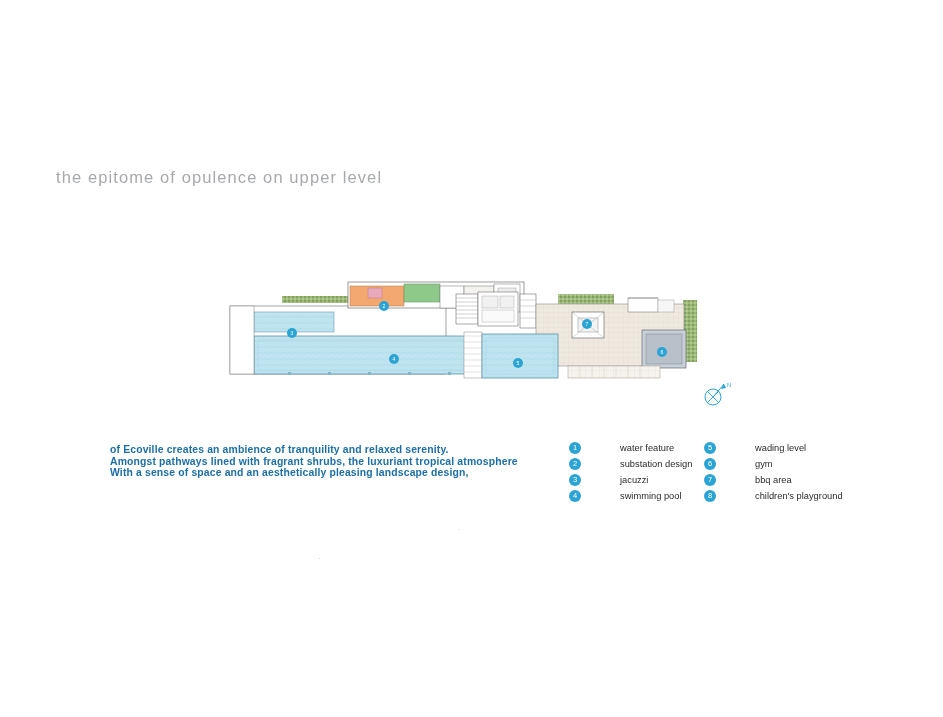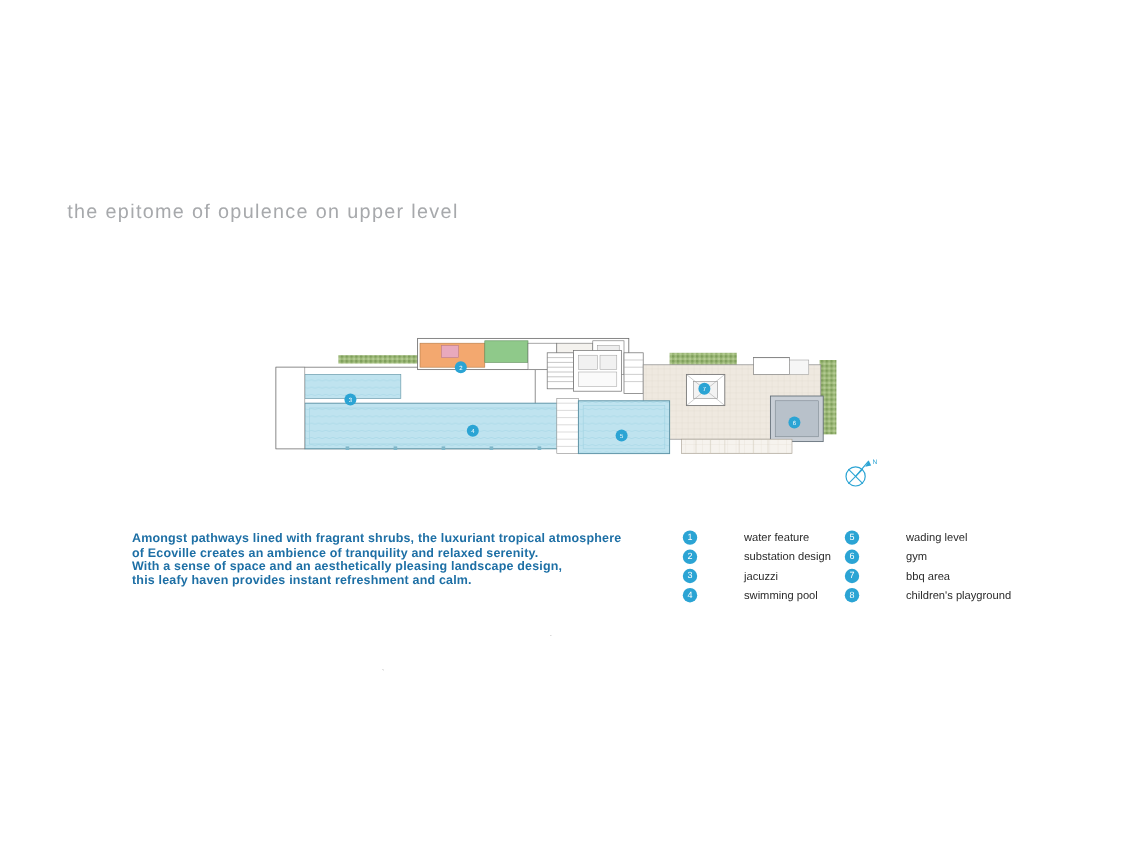--- a/index.html
+++ b/index.html
@@ -254,24 +254,23 @@
       <circle cx="13" cy="17" r="8" fill="none" stroke="#2ba4d4" stroke-width="1"></circle>
       <line x1="7" y1="11" x2="19" y2="23" stroke="#2ba4d4" stroke-width="0.9"></line>
       <line x1="19" y1="11" x2="7" y2="23" stroke="#2ba4d4" stroke-width="0.9"></line>
       <line x1="13" y1="17" x2="24" y2="4" stroke="#2ba4d4" stroke-width="1"></line>
       <polygon points="24,4 21,9 26,8" fill="#2ba4d4"></polygon>
       <text x="27" y="7" font-family="Liberation Sans, sans-serif" font-size="5.5" fill="#2ba4d4">N</text>
     </svg>
   </div>
 
   <div class="bodycopy">
+    <p>of Ecoville creates an ambience of tranquility and relaxed serenity.</p>
     <p>Amongst pathways lined with fragrant shrubs, the luxuriant tropical atmosphere</p>
-    <p>of Ecoville creates an ambience of tranquility and relaxed serenity.</p>
     <p>With a sense of space and an aesthetically pleasing landscape design,</p>
-    <p>this leafy haven provides instant refreshment and calm.</p>
   </div>
 
   <div class="legend col-a">
     <div class="legend-item">
       <span class="legend-num">1</span>
       <span class="legend-label">water feature</span>
     </div>
     <div class="legend-item">
       <span class="legend-num">2</span>
       <span class="legend-label">substation design</span>

